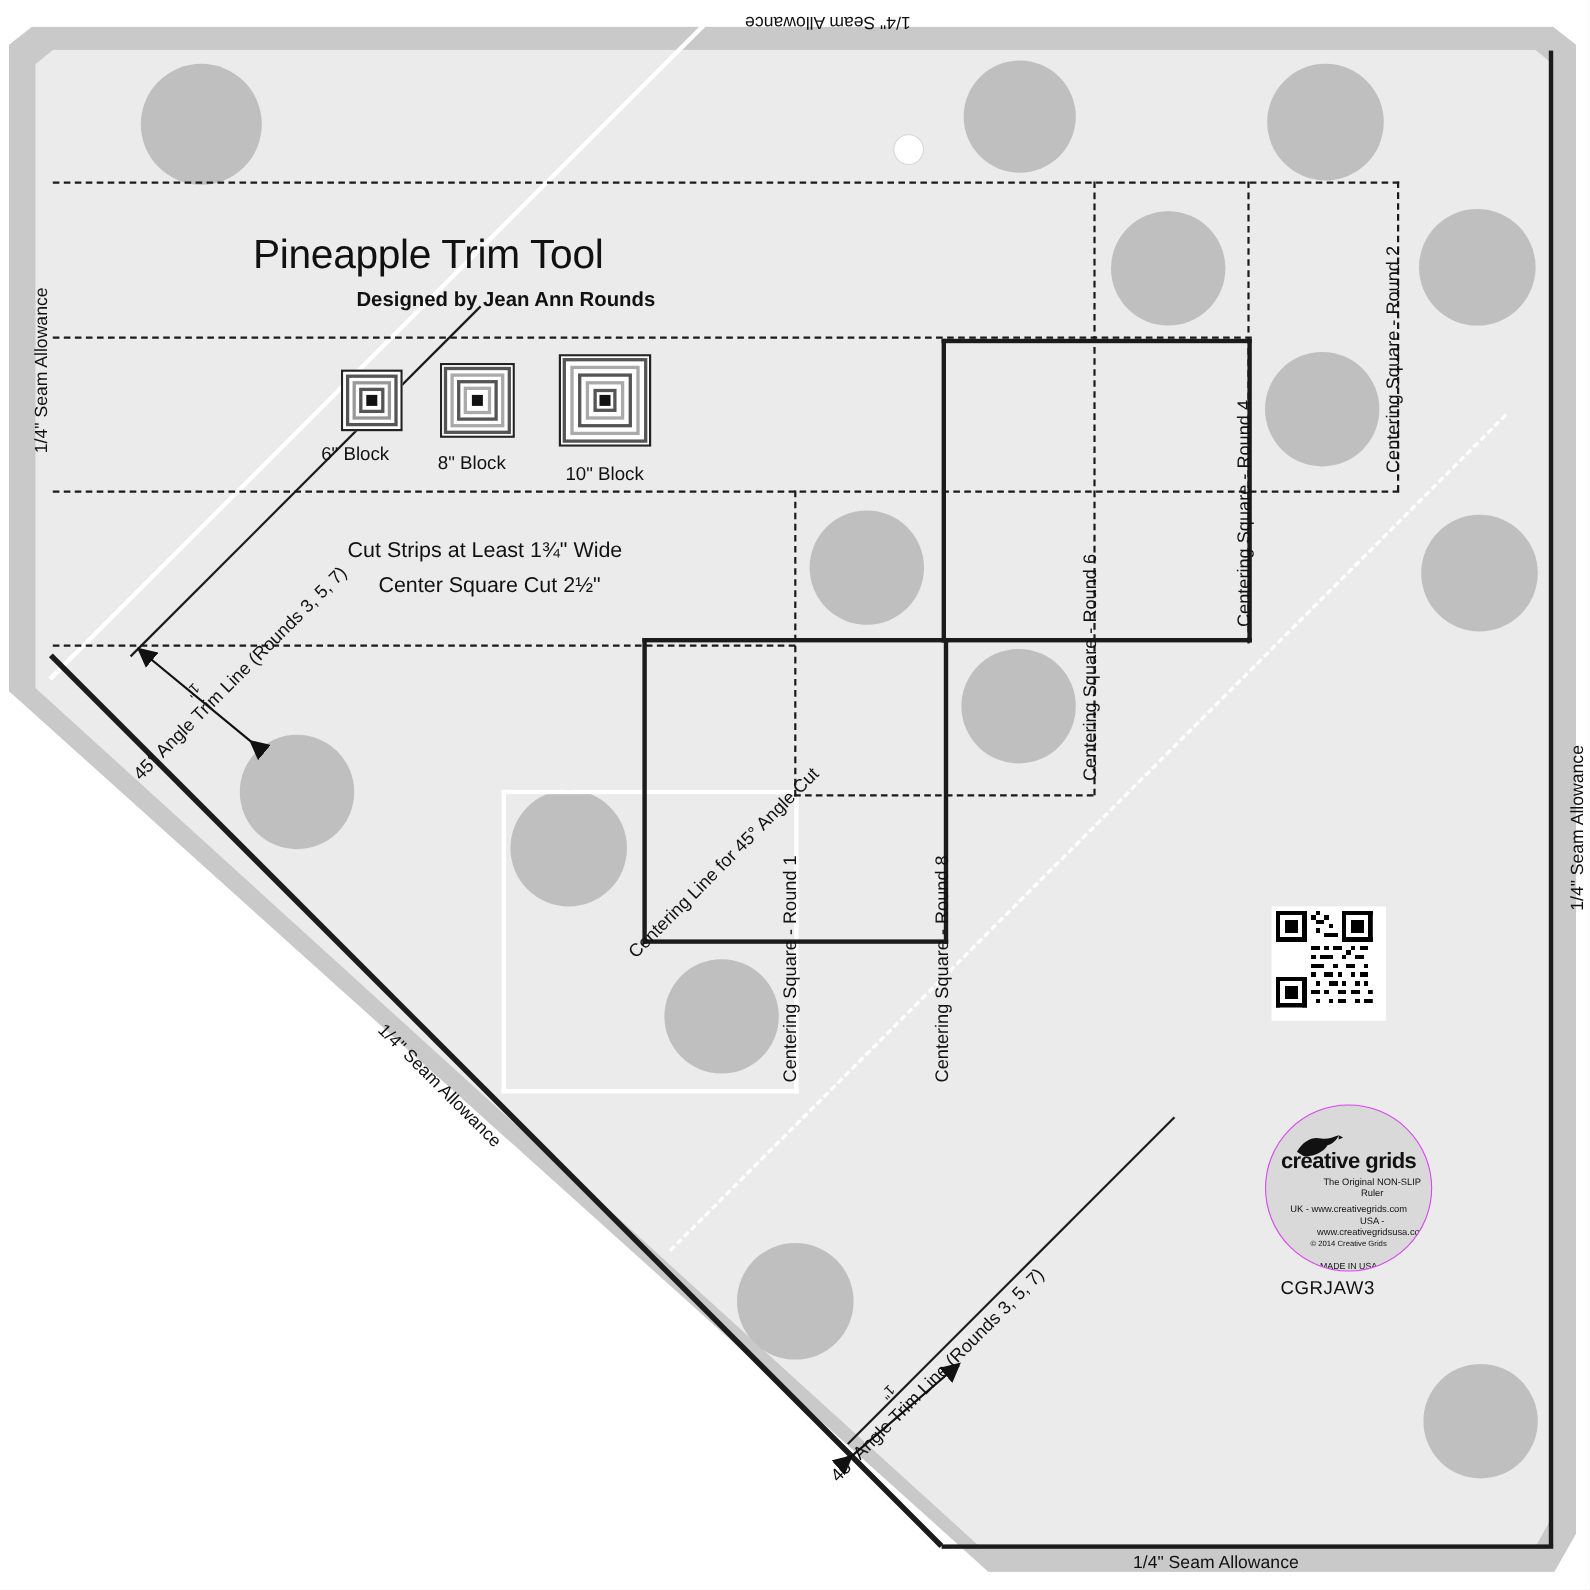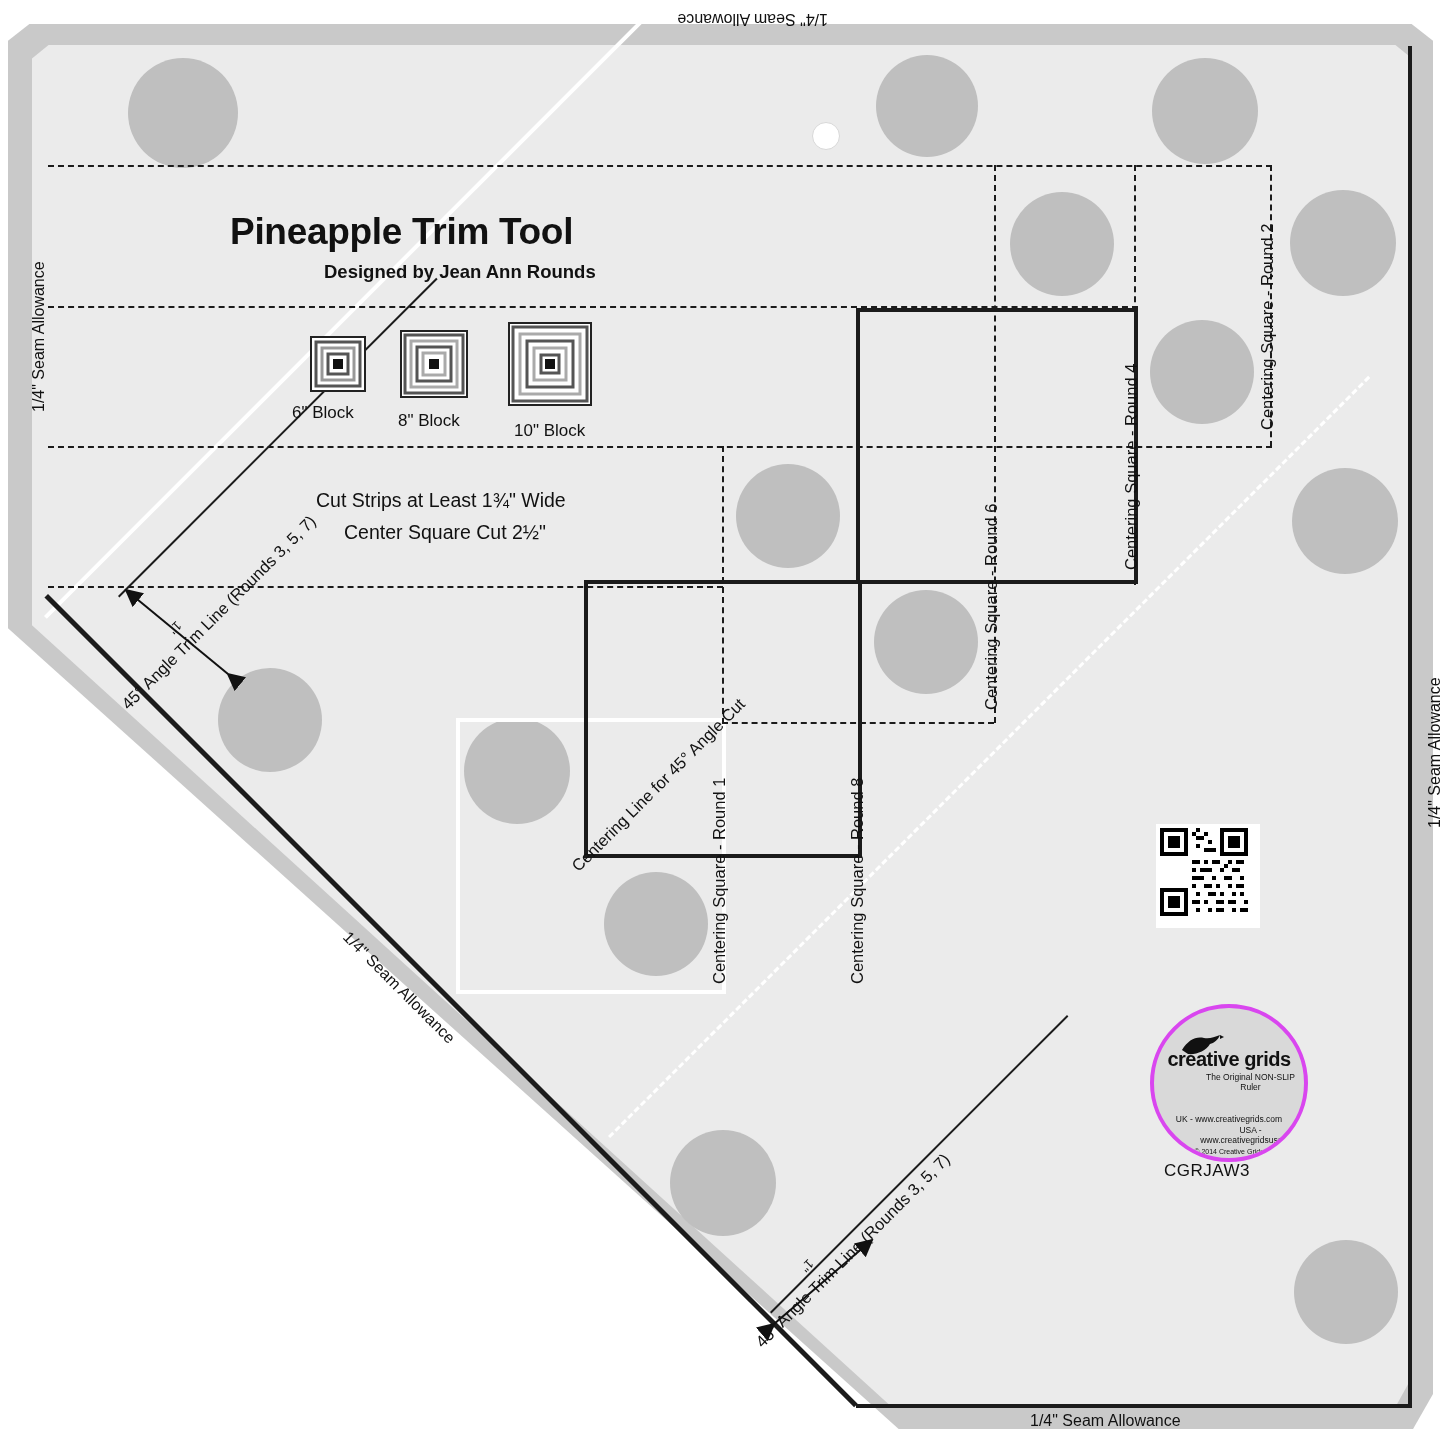--- a/index.html
+++ b/index.html
@@ -90,21 +90,21 @@
 
   
   .txt {
     position: absolute;
     color: #111111;
     white-space: nowrap;
     line-height: 1.1;
   }
   .title {
     font-size: 37px;
-    font-weight: bold;
+    font-weight: normal;
     letter-spacing: -0.3px;
   }
   .subtitle {
     font-size: 18.5px;
     font-weight: bold;
   }
   .instr {
     font-size: 19.5px;
   }
   .small-lbl {
@@ -147,41 +147,41 @@
   }
   .qr svg { display: block; }
 
   
   .badge {
     position: absolute;
     width: 150px;
     height: 150px;
     border-radius: 50%;
     background: #d9d9d9;
-    border: 4px solid #d946ef;
+    border: 1px solid #d946ef;
     text-align: center;
     overflow: hidden;
   }
   .badge .bname {
     font-size: 20px;
     font-weight: bold;
     color: #111;
     margin-top: 40px;
     letter-spacing: -0.5px;
   }
   .badge .btag {
     font-size: 8.5px;
     color: #111;
     margin-top: 1px;
     margin-left: 43px;
   }
   .badge .burl {
     font-size: 8.5px;
     color: #111;
-    margin-top: 22px;
+    margin-top: 5px;
   }
   .badge .bcopy {
     font-size: 7px;
     color: #111;
     margin-top: 3px;
   }
   .badge .bmade {
     font-size: 8px;
     color: #111;
     margin-top: 12px;

